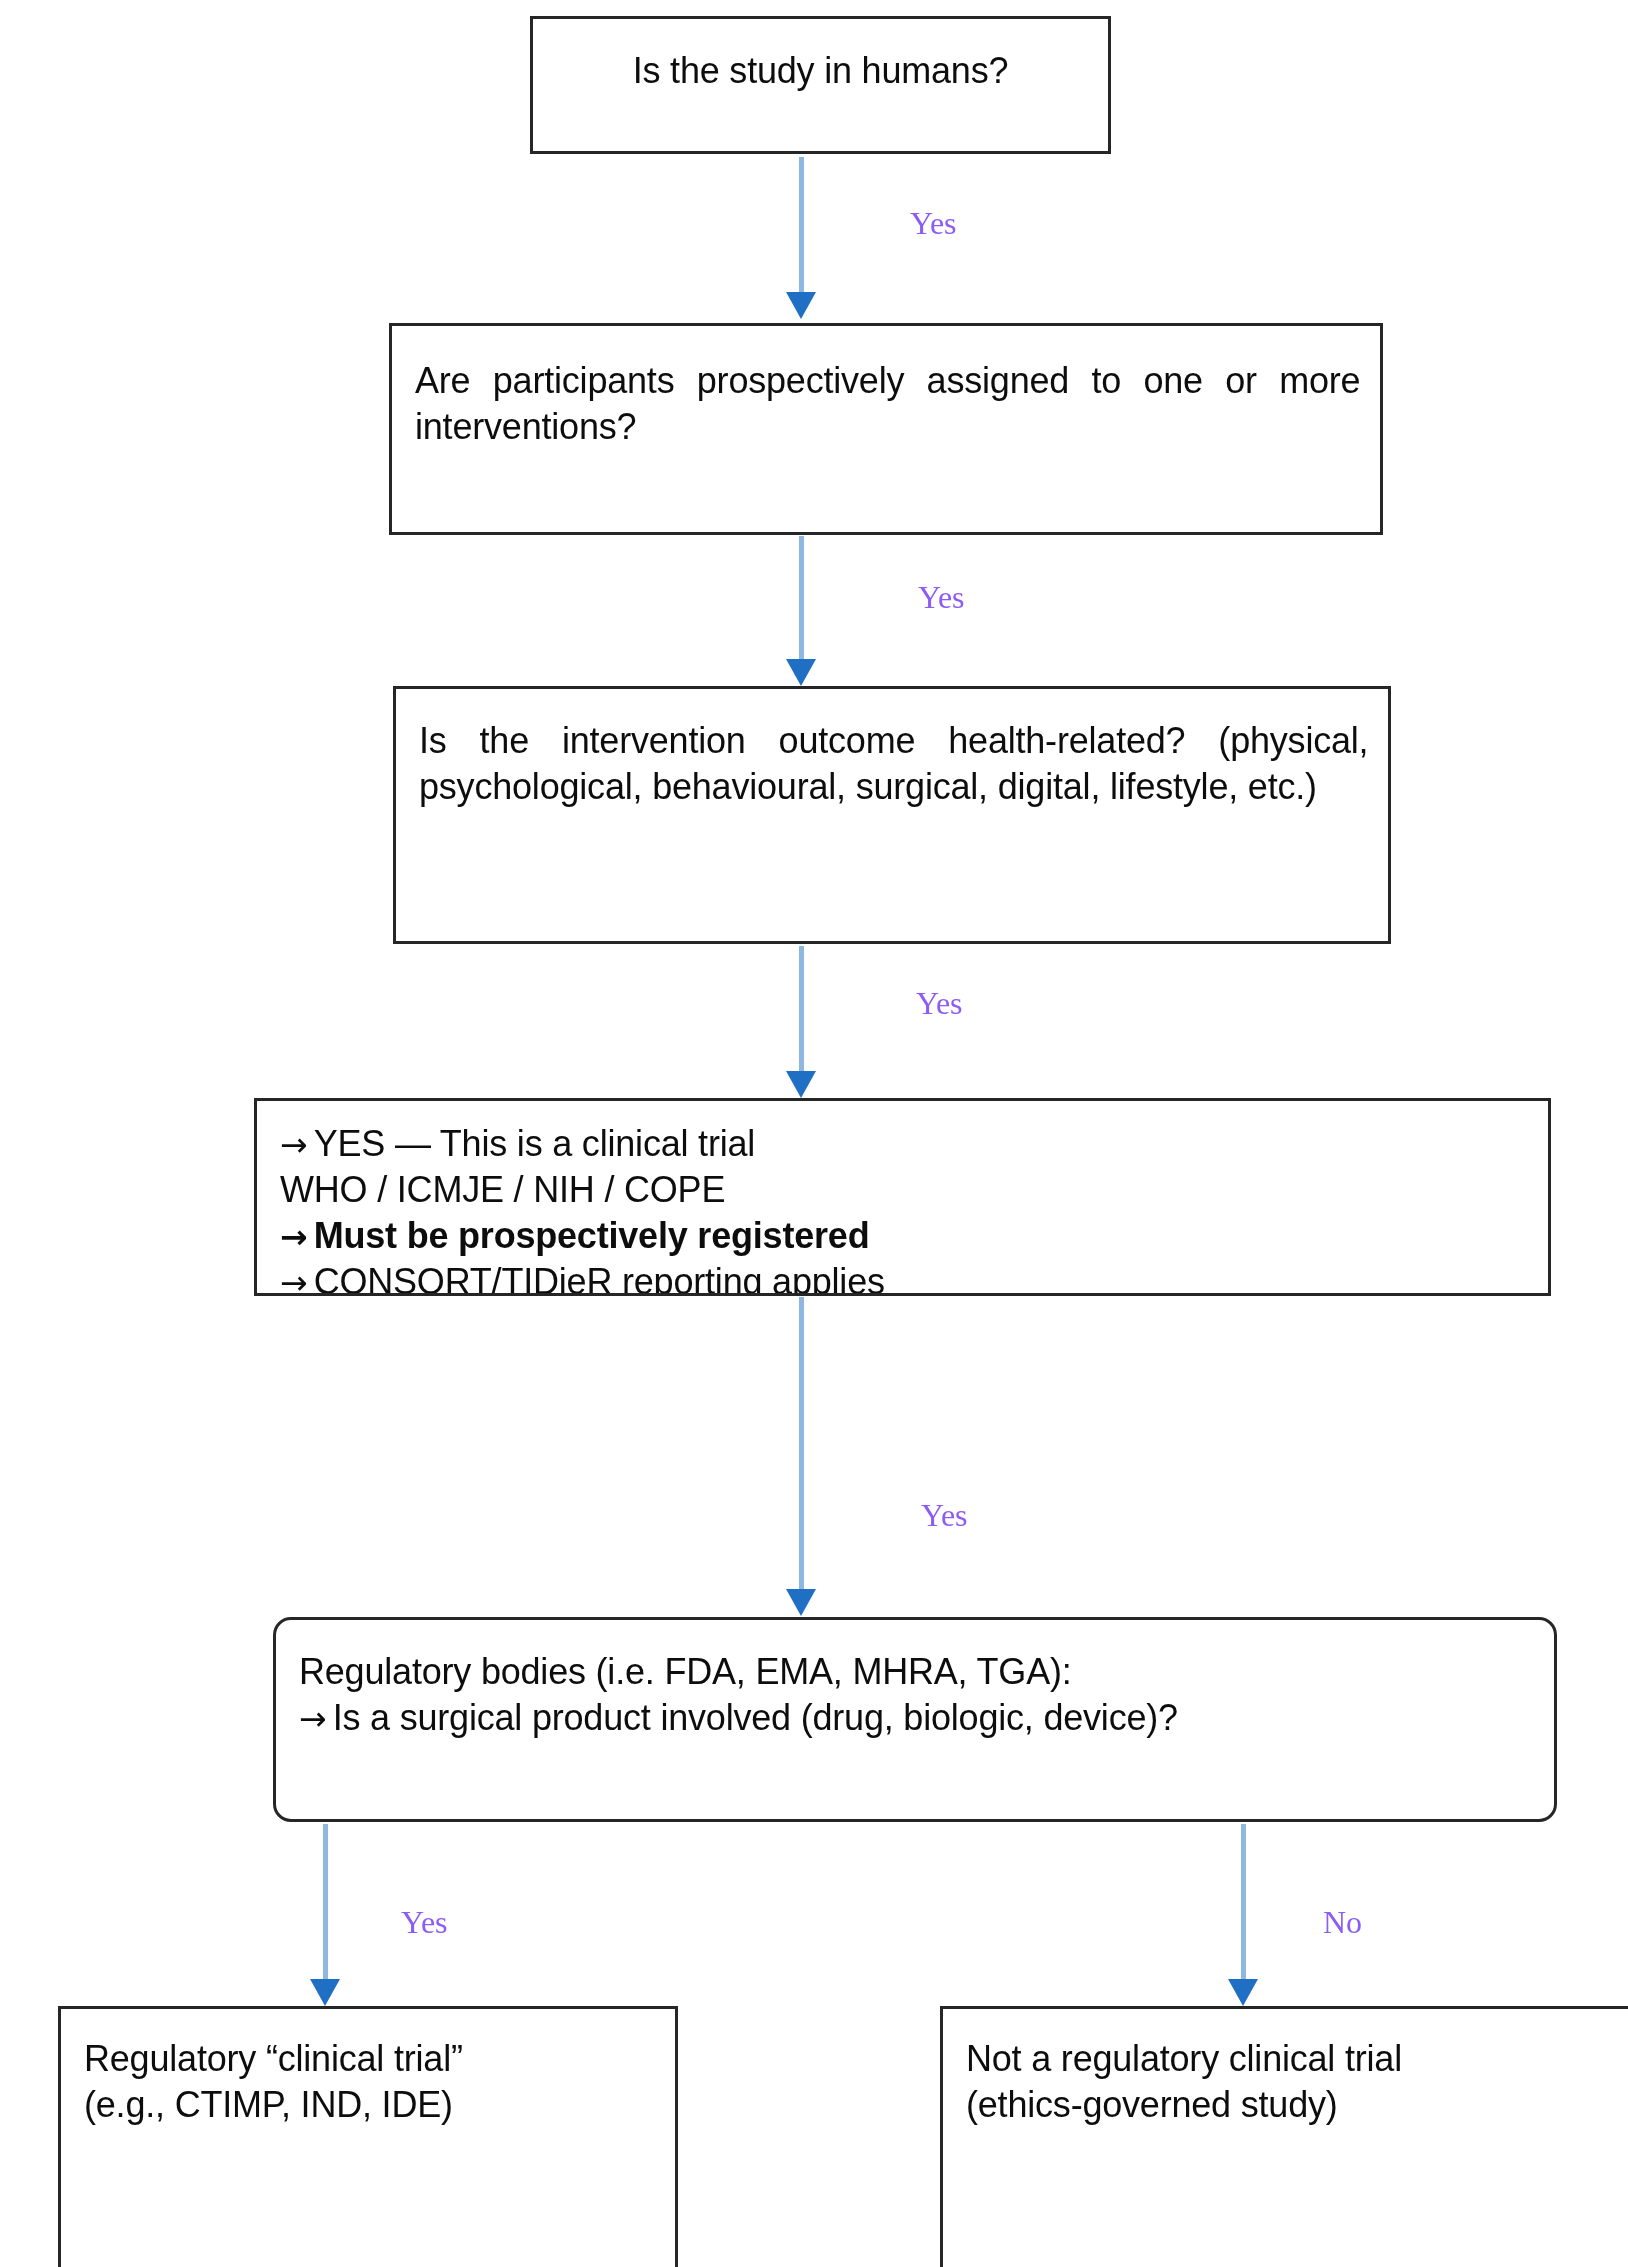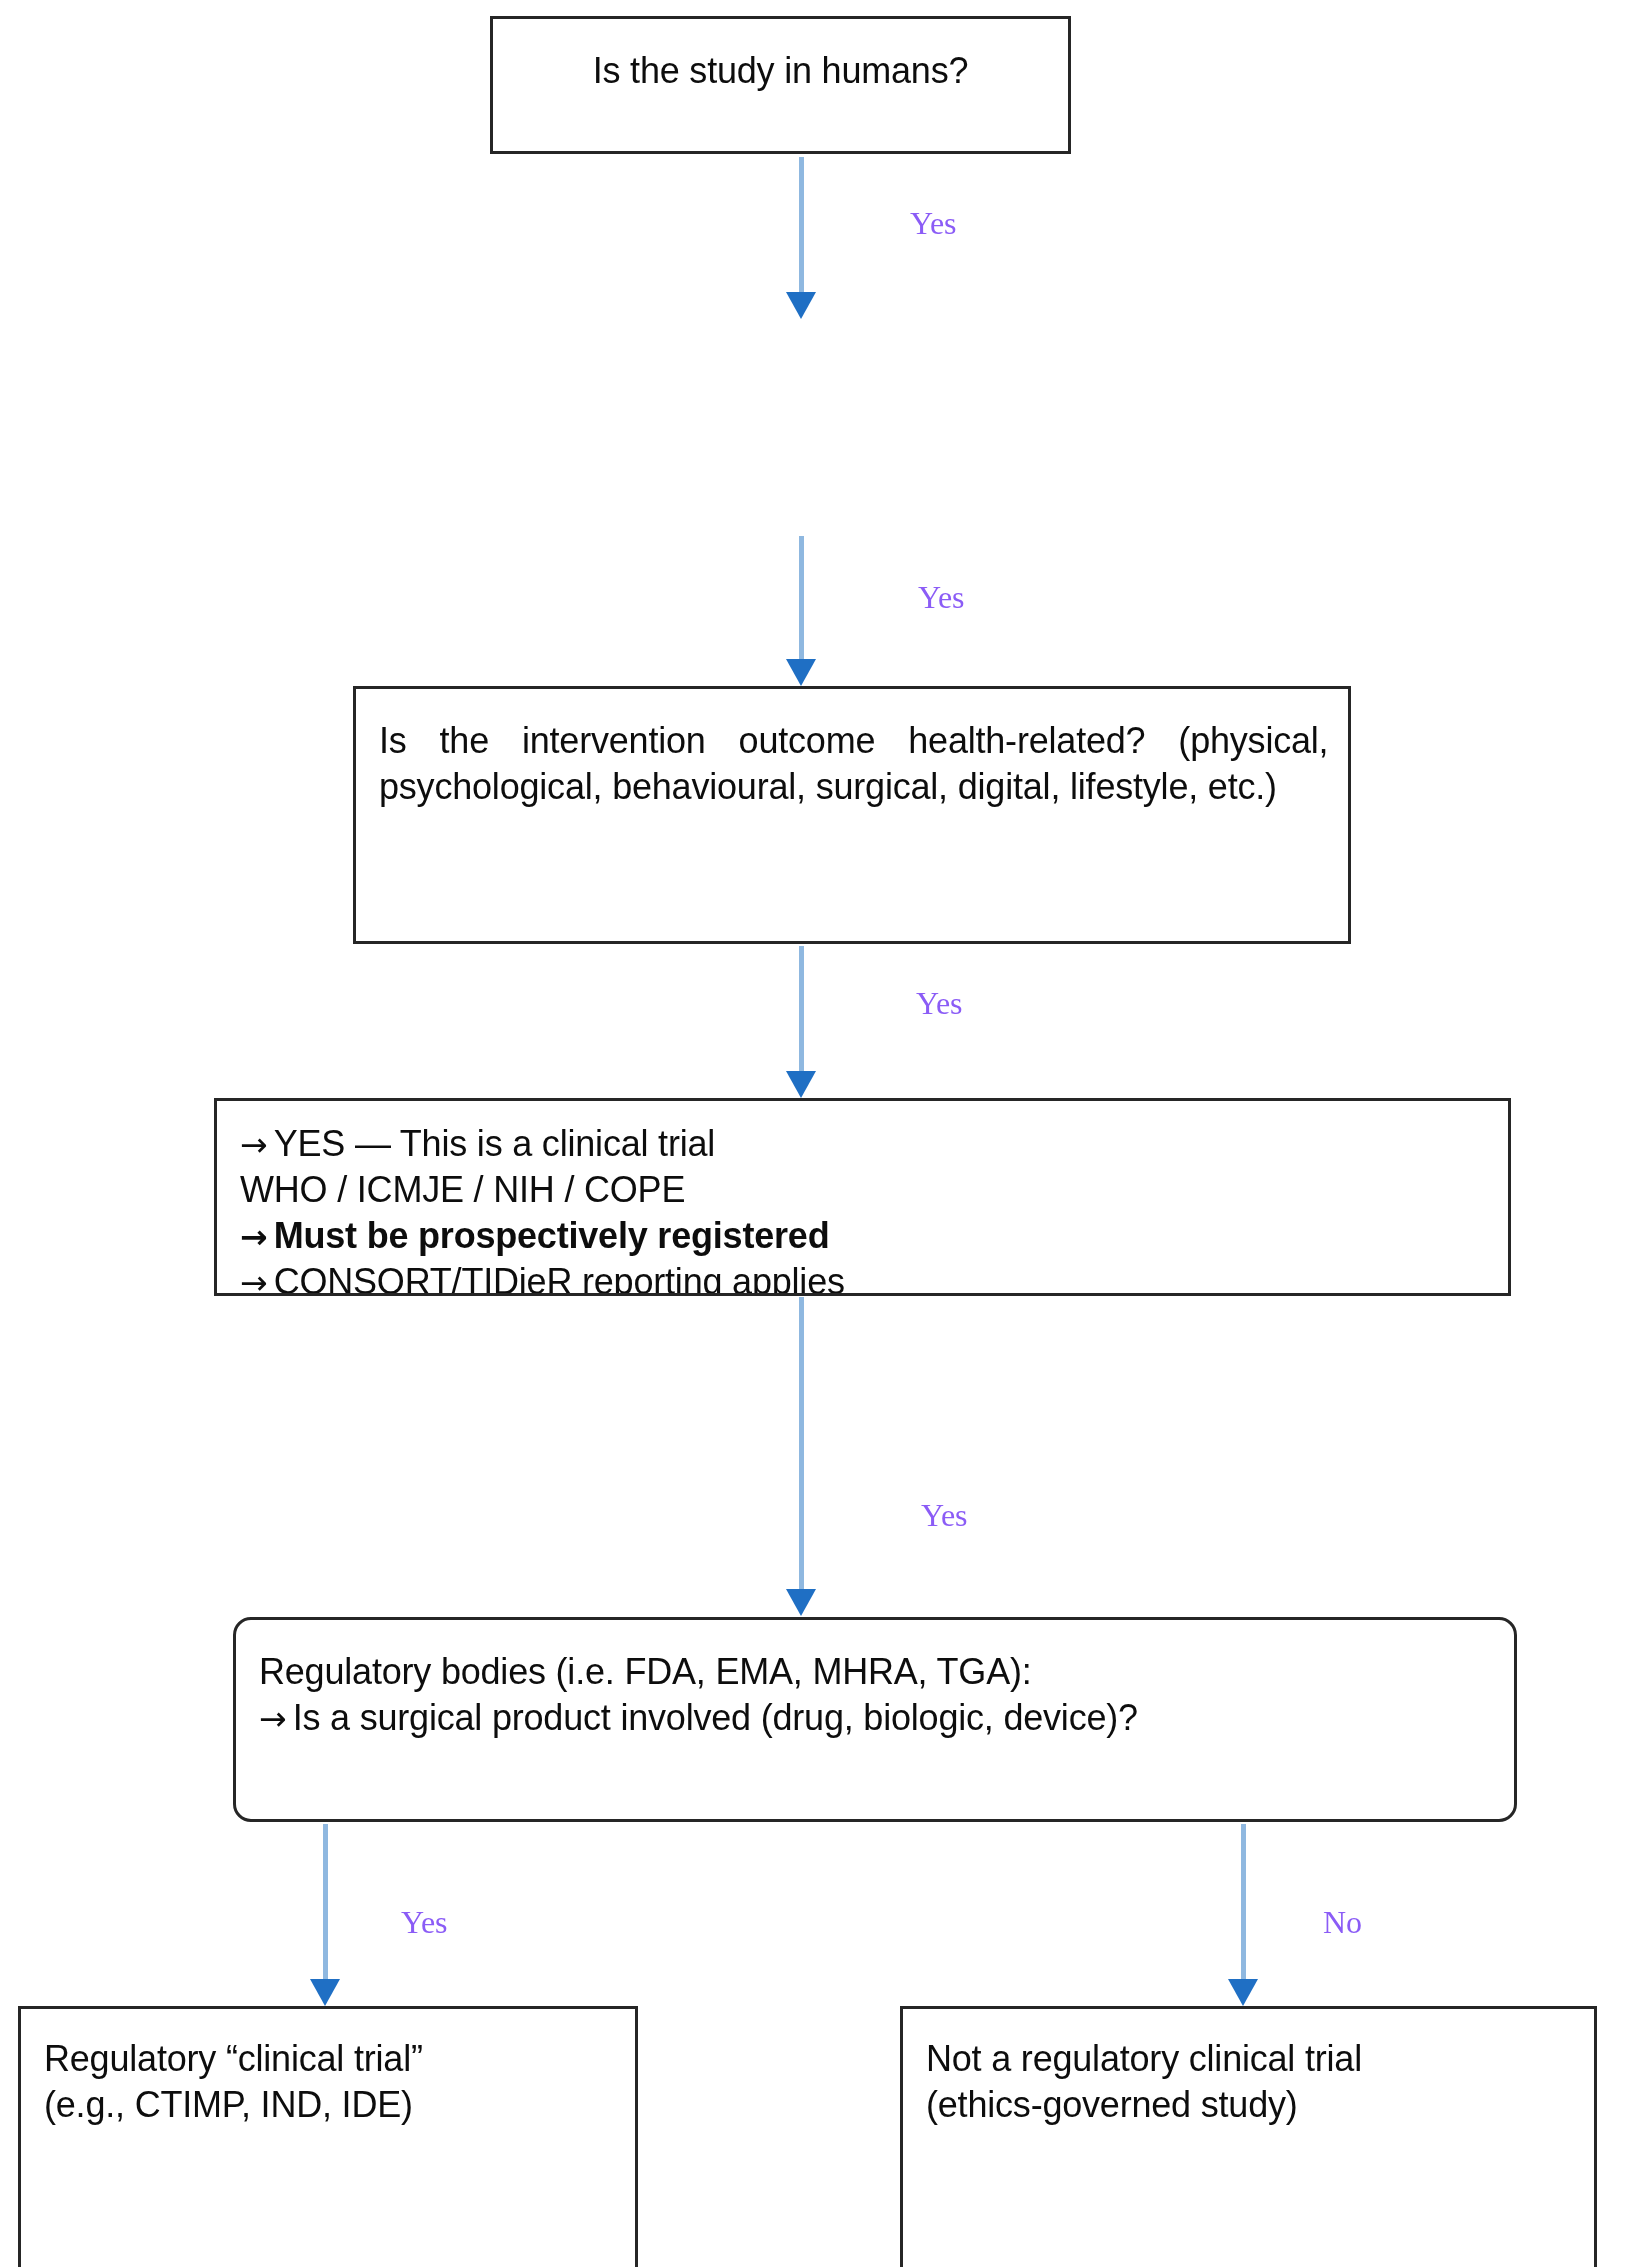--- a/index.html
+++ b/index.html
@@ -21,20 +21,21 @@
     position: absolute;
     box-sizing: border-box;
     border: 3.6px solid #262626;
     background: #ffffff;
     color: #0d0d0d;
     font-family: "Liberation Sans", sans-serif;
     font-size: 36px;
     line-height: 1.28;
     letter-spacing: -0.2px;
     overflow: hidden;
+    margin-left: 40px;
   }
   .node .inner {
     position: absolute;
     left: 23px;
     right: 19.6px;
   }
   .node.center .inner {
     left: 0;
     right: 0;
     text-align: center;
@@ -92,20 +93,25 @@
       <span class="line">Is the study in humans?</span>
     </div>
   </div>
 
   <div class="conn" style="left:801px; top:157px; height:164px;">
     <div class="shaft" style="height:137px;"></div>
     <div class="head" style="top:135px;"></div>
   </div>
   <div class="edge-label" style="left:910px; top:205px;">Yes</div>
 
+  <div class="node justify" style="left:349px; top:323px; width:994px; height:212px;">
+    <div class="inner" style="top:32px;">
+      <span class="line">Are participants prospectively assigned to one or more interventions?</span>
+    </div>
+  </div>
 
   <div class="conn" style="left:801px; top:536px; height:150px;">
     <div class="shaft" style="height:125px;"></div>
     <div class="head" style="top:123px;"></div>
   </div>
   <div class="edge-label" style="left:918px; top:579px;">Yes</div>
 
   <div class="node justify" style="left:353px; top:686px; width:998px; height:258px;">
     <div class="inner" style="top:28.5px;">
       <span class="line">Is the intervention outcome health-related? (physical, psychological, behavioural, surgical, digital, lifestyle, etc.)</span>

